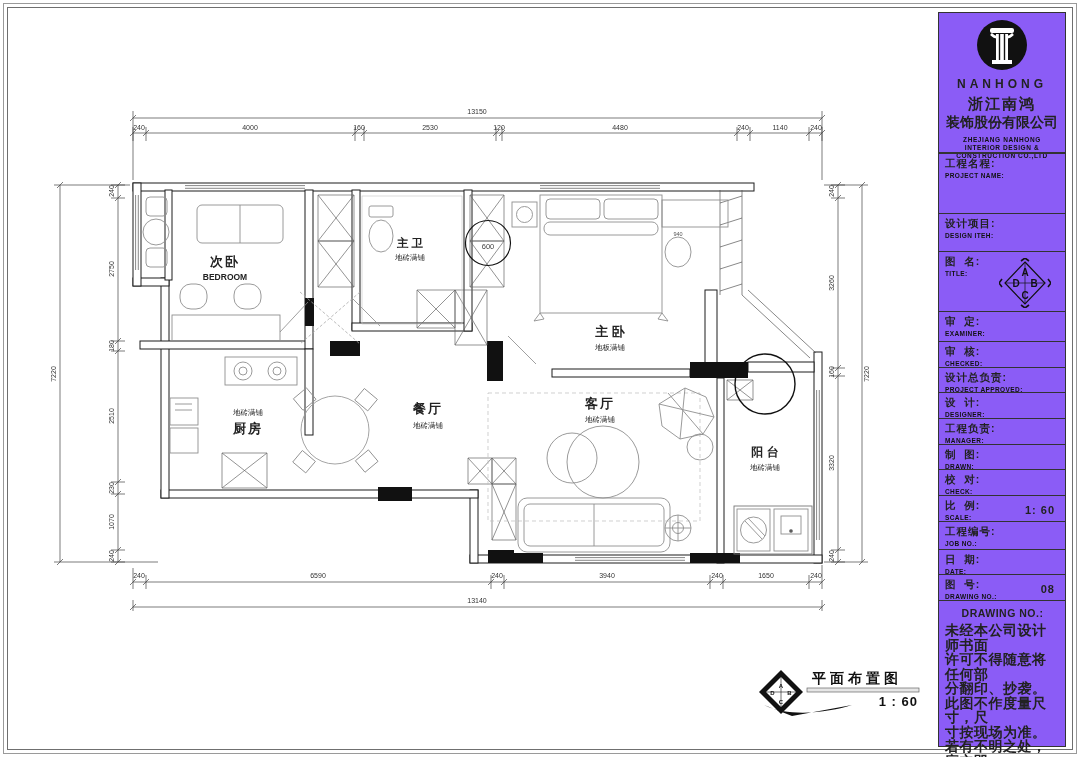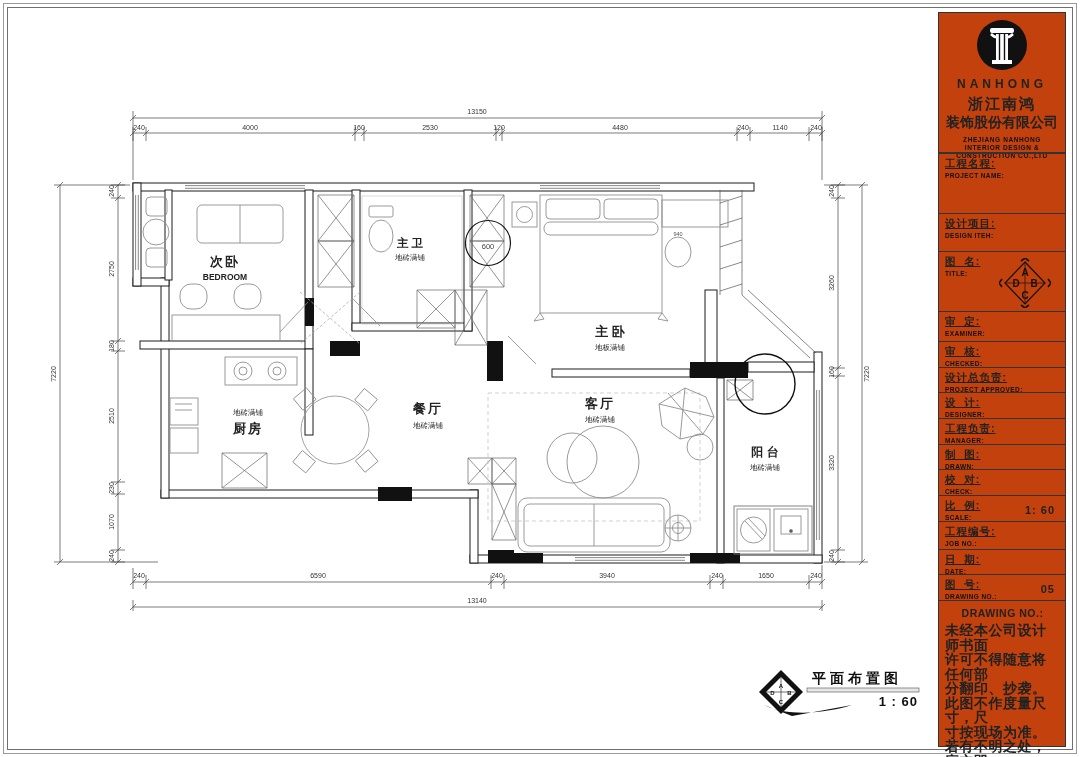--- a/index.html
+++ b/index.html
@@ -3,30 +3,30 @@
 <meta charset="utf-8">
 <style>
   html,body{margin:0;padding:0;background:#e8e8e8;}
   #page{position:relative;width:1080px;height:757px;background:#fff;overflow:hidden;
         font-family:"Liberation Sans","DejaVu Sans",sans-serif;color:#222;}
   .frame-outer{position:absolute;left:3px;top:3px;right:3px;bottom:3px;border:1px solid #9a9a9a;pointer-events:none;}
   .frame-inner{position:absolute;left:7px;top:7px;right:7px;bottom:7px;border:1px solid #6f6f6f;pointer-events:none;}
   #plan-svg{position:absolute;left:0;top:0;}
   
   #titleblock{position:absolute;left:938px;top:12px;width:126px;height:733px;border:1px solid #333;
-              display:flex;flex-direction:column;background:#c2410c;}
+              display:flex;flex-direction:column;background:#8b5cf6;}
   .tb-logo{height:133px;border-bottom:1px solid #333;text-align:center;padding-top:6px;}
   .tb-logo .brand{font-size:12px;font-weight:bold;letter-spacing:4px;margin-top:2px;}
   .tb-logo .cn1{font-size:15px;font-weight:bold;letter-spacing:2px;margin-top:4px;}
   .tb-logo .cn2{font-size:14px;font-weight:bold;margin-top:0px;}
   .tb-logo .en{font-size:6.5px;font-weight:bold;letter-spacing:.6px;line-height:8px;margin-top:4px;color:#111;}
   .tb-empty{height:45px;border-bottom:1px solid #333;}
   .tb-row{position:relative;border-bottom:1px solid #333;padding:3px 0 0 6px;box-sizing:border-box;flex:none;}
   .tb-row:last-of-type{border-bottom:1px solid #333;}
-  .tb-cn{font-size:10.5px;font-weight:bold;white-space:pre;letter-spacing:1px;text-decoration:underline;}
+  .tb-cn{font-size:10.5px;font-weight:bold;white-space:pre;letter-spacing:1px;}
   .tb-en{font-size:6.5px;font-weight:bold;letter-spacing:.4px;color:#111;margin-top:1px;}
   .tb-val{position:absolute;right:10px;top:8px;font-size:11px;font-weight:bold;letter-spacing:1px;}
   .tb-note{flex:1;padding:4px 5px 0 6px;}
   .tb-note .hd{font-size:10.5px;font-weight:bold;letter-spacing:.5px;text-align:center;margin:2px 0 4px 0;}
   .tb-note .ln{font-size:14px;line-height:14.5px;font-weight:bold;letter-spacing:.5px;}
   .compass-wrap{position:absolute;right:14px;top:6px;}
 </style>
 </head>
 <body>
 
@@ -389,21 +389,21 @@
       <div class="tb-cn">工程编号:</div>
       <div class="tb-en">JOB  NO.:</div>
     </div>
     <div class="tb-row" style="height:25px">
       <div class="tb-cn">日  期:</div>
       <div class="tb-en">DATE:</div>
     </div>
     <div class="tb-row" style="height:26px">
       <div class="tb-cn">图  号:</div>
       <div class="tb-en">DRAWING NO.:</div>
-      <div class="tb-val">05</div>
+      <div class="tb-val">08</div>
     </div>
 
     <div class="tb-note">
       <div class="hd">DRAWING NO.:</div>
       <div class="ln">未经本公司设计师书面</div>
       <div class="ln">许可不得随意将任何部</div>
       <div class="ln">分翻印、抄袭。</div>
       <div class="ln">此图不作度量尺寸，尺</div>
       <div class="ln">寸按现场为准。</div>
       <div class="ln">若有不明之处，应立即</div>

